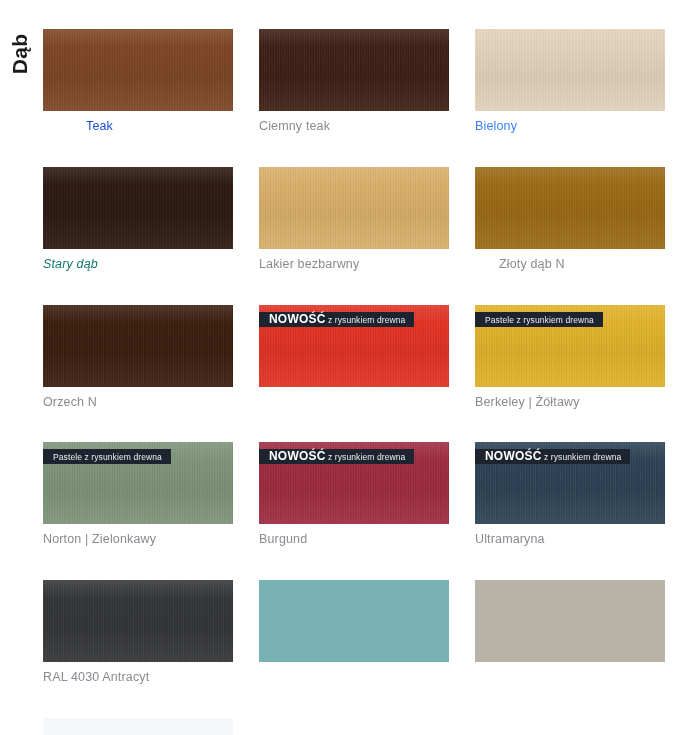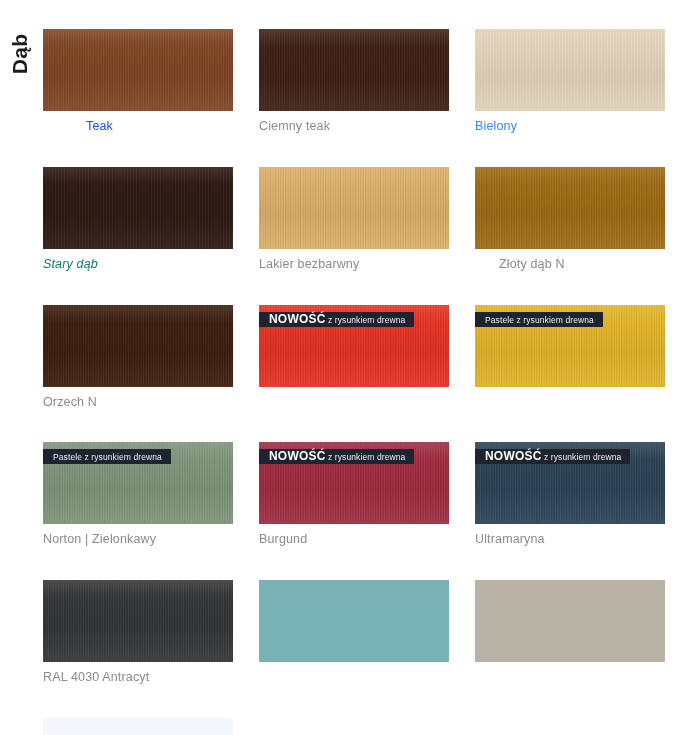--- a/index.html
+++ b/index.html
@@ -207,20 +207,21 @@
           <div class="sheen"></div>
           <div class="badge"><span class="strong">NOWOŚĆ</span><span class="light"> z rysunkiem drewna</span></div>
         </div>
       </div>
       <div class="cell">
         <div class="swatch" style="background-color: rgb(224, 178, 40);">
           <div class="grain "></div>
           <div class="sheen"></div>
           <div class="badge"><span class="strong"></span><span class="light">Pastele z rysunkiem drewna</span></div>
         </div>
+        <div class="caption" style="color: rgb(138, 138, 144);">Berkeley | Żółtawy</div>
       </div>
       <div class="cell">
         <div class="swatch" style="background-color: rgb(125, 147, 120);">
           <div class="grain "></div>
           <div class="sheen"></div>
           <div class="badge"><span class="strong"></span><span class="light">Pastele z rysunkiem drewna</span></div>
         </div>
         <div class="caption" style="color: rgb(138, 138, 144);">Norton | Zielonkawy</div>
       </div>
       <div class="cell">

